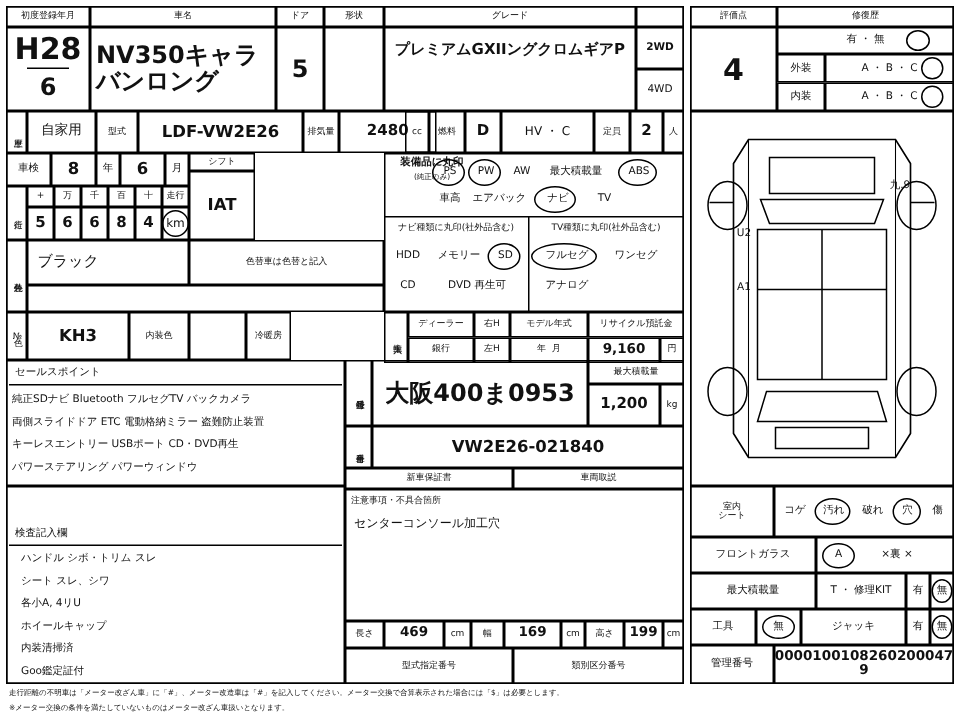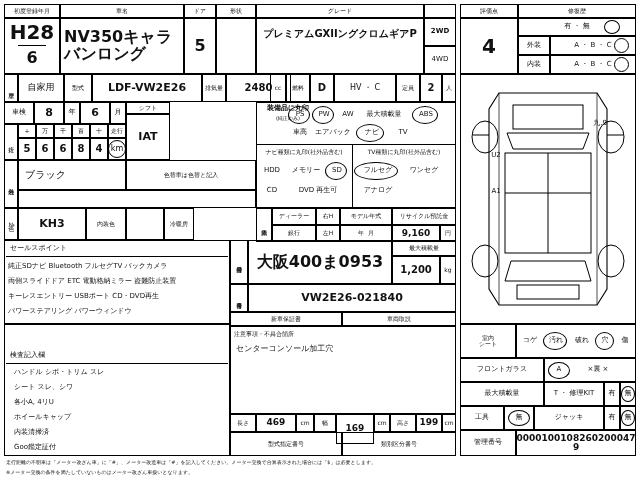--- a/index.html
+++ b/index.html
@@ -420,21 +420,21 @@
     </div>
   <div class="bx lbl f9 b" style="left:256px;top:414px;width:40px;height:18px;">
       <span>469</span>
     </div>
   <div class="bx lbl f6" style="left:296px;top:414px;width:18px;height:18px;">
       <span>cm</span>
     </div>
   <div class="bx lbl f6" style="left:314px;top:414px;width:22px;height:18px;">
       <span>幅</span>
     </div>
-  <div class="bx lbl f9 b" style="left:336px;top:414px;width:38px;height:30px;">
+  <div class="bx lbl f9 b" style="left:336px;top:414px;width:38px;height:18px;">
       <span>169</span>
     </div>
   <div class="bx lbl f6" style="left:374px;top:414px;width:16px;height:18px;">
       <span>cm</span>
     </div>
   <div class="bx lbl f6" style="left:390px;top:414px;width:26px;height:18px;">
       <span>高さ</span>
     </div>
   <div class="bx lbl f9 b" style="left:416px;top:414px;width:26px;height:18px;">
       <span>199</span>

